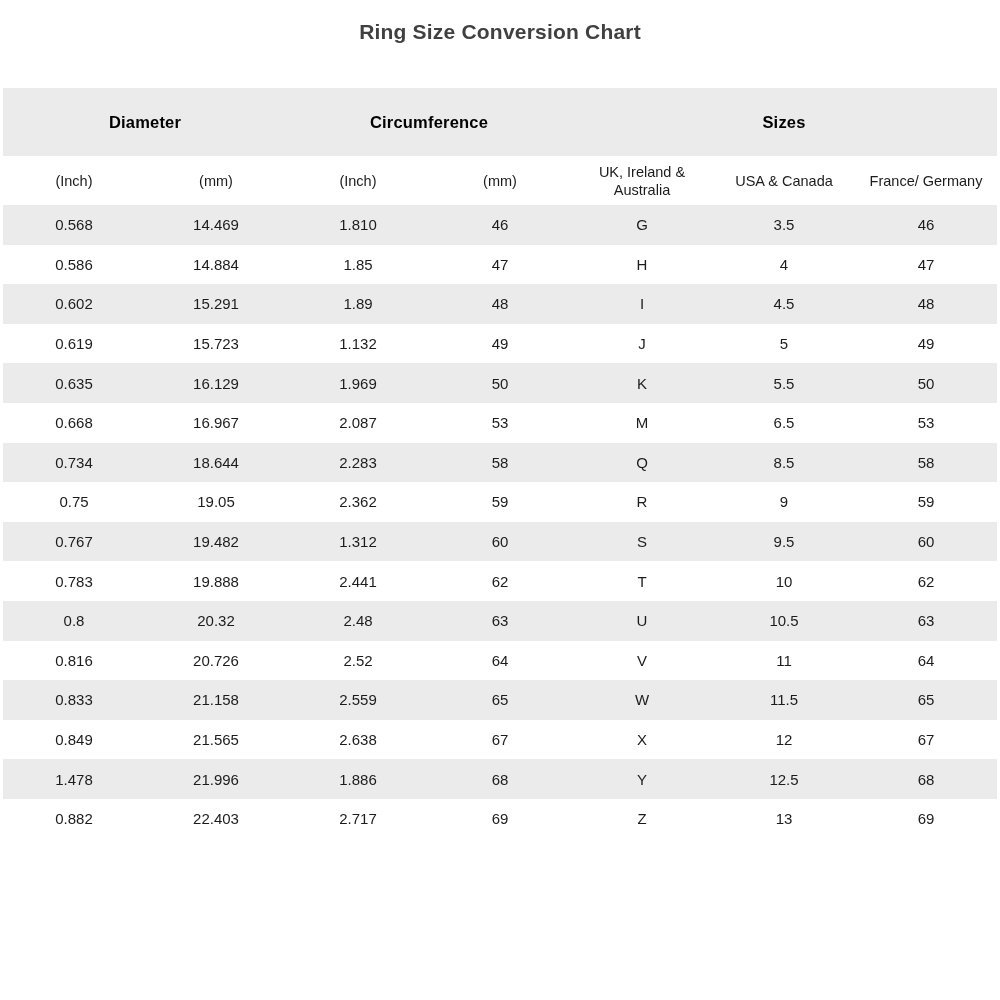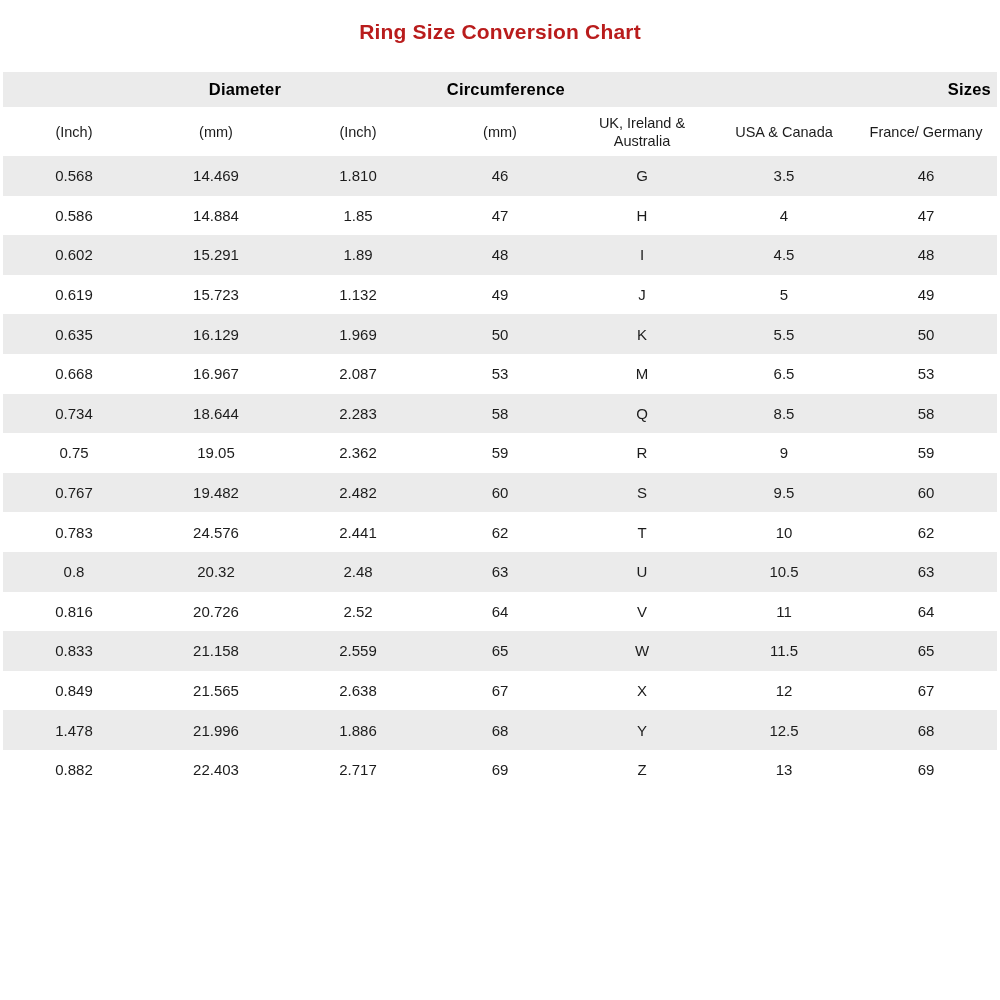--- a/index.html
+++ b/index.html
@@ -11,50 +11,49 @@
     width: 1000px;
     height: 1000px;
     background: #ffffff;
     font-family: "Liberation Sans", "DejaVu Sans", sans-serif;
     color: #1c1c1c;
     box-sizing: border-box;
     overflow: hidden;
   }
   .title {
     margin: 0;
-    height: 72px;
+    height: 88px;
     box-sizing: border-box;
     padding-top: 20px;
     text-align: center;
     font-size: 21px;
     line-height: 23px;
     font-weight: 700;
-    color: #b91c1c;
+    color: #404040;
     letter-spacing: 0.2px;
   }
   table.chart {
     width: 994px;
     margin: 0 3px;
     border-collapse: collapse;
     table-layout: fixed;
     text-align: center;
   }
   table.chart th, table.chart td {
     padding: 0 6px;
     vertical-align: middle;
     border: none;
   }
   tr.group-row th {
     background: #ebebeb;
-    height: 35px;
+    height: 68px;
     font-size: 16.5px;
     font-weight: 700;
     color: #000000;
     letter-spacing: 0.2px;
-    text-align: right;
   }
   tr.col-row th {
     background: #ffffff;
     height: 49px;
     font-size: 14.5px;
     line-height: 18px;
     font-weight: 400;
     color: #1c1c1c;
   }
   tbody td {
@@ -158,29 +157,29 @@
           <td>19.05</td>
           <td>2.362</td>
           <td>59</td>
           <td>R</td>
           <td>9</td>
           <td>59</td>
         </tr>
         <tr>
           <td>0.767</td>
           <td>19.482</td>
-          <td>2.482</td>
+          <td>1.312</td>
           <td>60</td>
           <td>S</td>
           <td>9.5</td>
           <td>60</td>
         </tr>
         <tr>
           <td>0.783</td>
-          <td>24.576</td>
+          <td>19.888</td>
           <td>2.441</td>
           <td>62</td>
           <td>T</td>
           <td>10</td>
           <td>62</td>
         </tr>
         <tr>
           <td>0.8</td>
           <td>20.32</td>
           <td>2.48</td>

